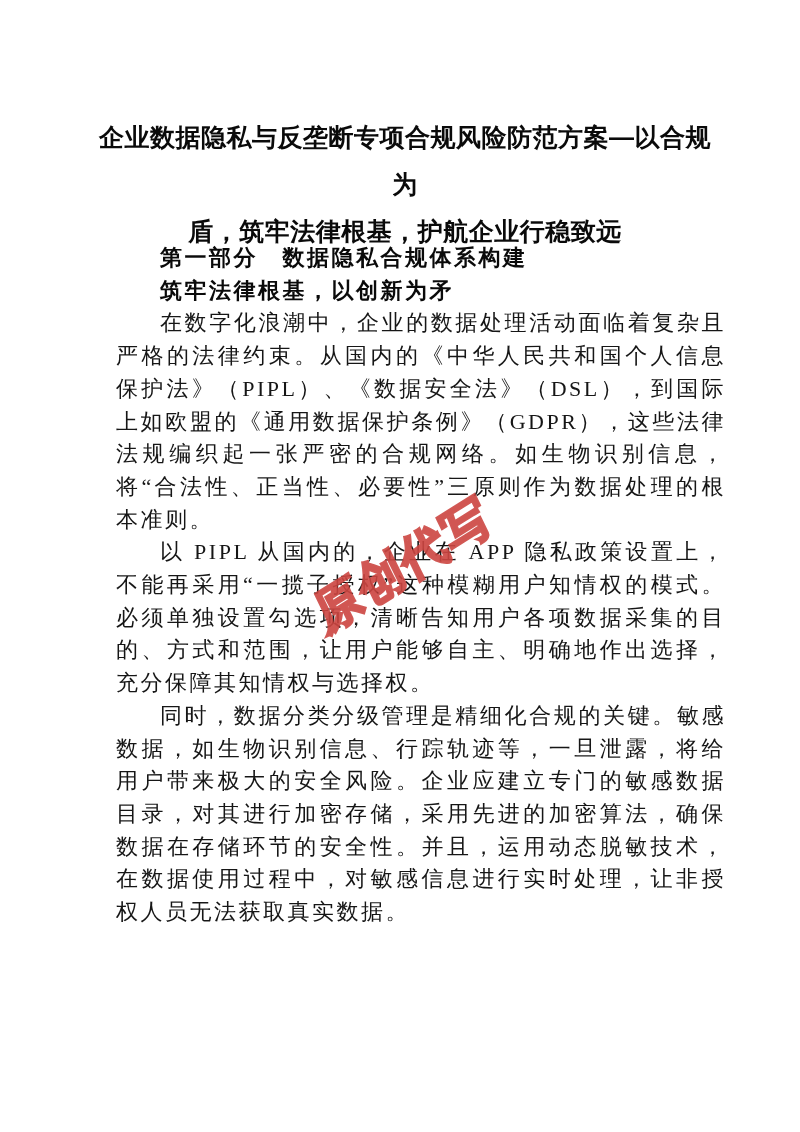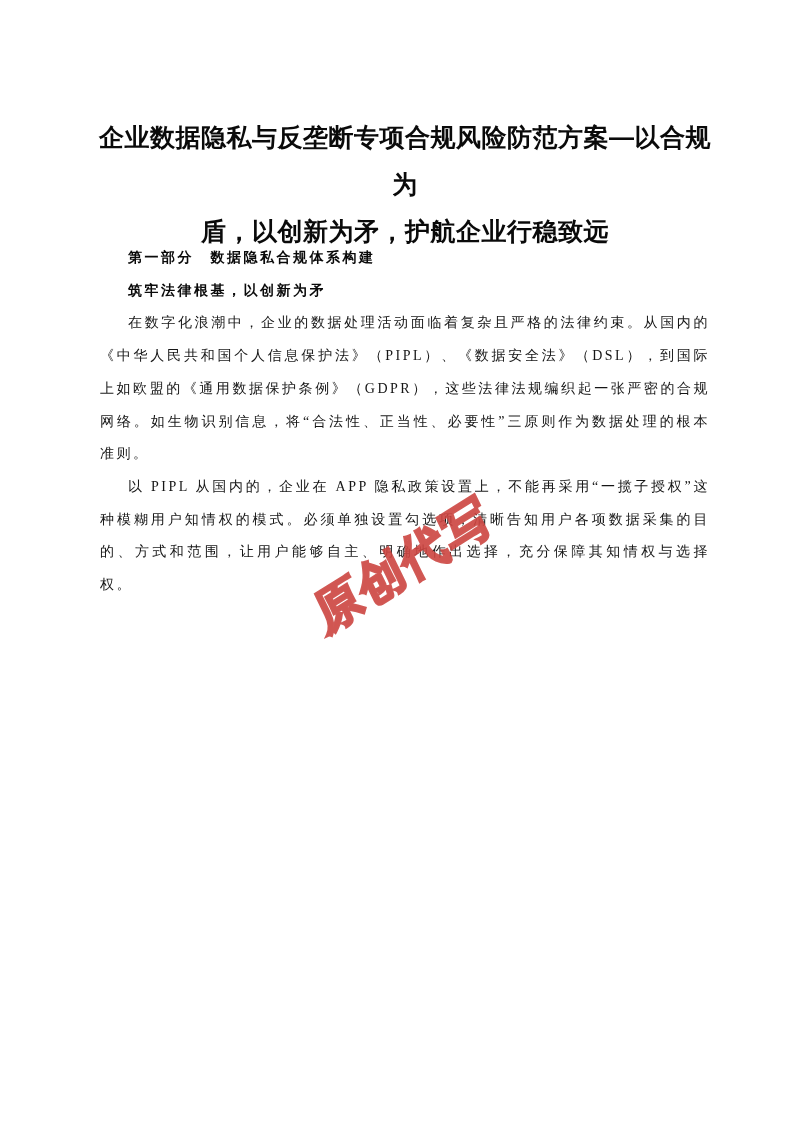--- a/index.html
+++ b/index.html
@@ -25,23 +25,23 @@
     font-family: "Liberation Sans", "DejaVu Sans", sans-serif;
     font-weight: bold;
     font-size: 25px;
     line-height: 47px;
     letter-spacing: 0.5px;
     color: #0a0a0a;
   }
   .doc-body {
     position: absolute;
     top: 242px;
-    left: 100px;
+    left: 116px;
     width: 610px;
-    font-size: 14px;
+    font-size: 22px;
     line-height: 32.7px;
     letter-spacing: 2.5px;
     text-align: justify;
     text-justify: inter-character;
     word-break: break-all;
     color: #161616;
   }
   .doc-body p {
     margin: 0;
     padding: 0;
@@ -72,25 +72,26 @@
     user-select: none;
   }
 </style>
 </head>
 <body>
 
 <div class="page">
 
   <div class="doc-title">
     <div>企业数据隐私与反垄断专项合规风险防范方案—以合规为</div>
-    <div>盾，以创新为矛，护航企业行稳致远</div>
+    <div>盾，筑牢法律根基，护航企业行稳致远</div>
   </div>
 
   <div class="doc-body">
     <p class="heading">第一部分　数据隐私合规体系构建</p>
     <p class="heading">筑牢法律根基，以创新为矛</p>
     <p>在数字化浪潮中，企业的数据处理活动面临着复杂且严格的法律约束。从国内的《中华人民共和国个人信息保护法》（PIPL）、《数据安全法》（DSL），到国际上如欧盟的《通用数据保护条例》（GDPR），这些法律法规编织起一张严密的合规网络。如生物识别信息，将“合法性、正当性、必要性”三原则作为数据处理的根本准则。</p>
     <p>以 PIPL 从国内的，企业在 APP 隐私政策设置上，不能再采用“一揽子授权”这种模糊用户知情权的模式。必须单独设置勾选项，清晰告知用户各项数据采集的目的、方式和范围，让用户能够自主、明确地作出选择，充分保障其知情权与选择权。</p>
+    <p>同时，数据分类分级管理是精细化合规的关键。敏感数据，如生物识别信息、行踪轨迹等，一旦泄露，将给用户带来极大的安全风险。企业应建立专门的敏感数据目录，对其进行加密存储，采用先进的加密算法，确保数据在存储环节的安全性。并且，运用动态脱敏技术，在数据使用过程中，对敏感信息进行实时处理，让非授权人员无法获取真实数据。</p>
   </div>
 
   <div class="watermark">原创代写</div>
 
 </div>
 
 </body></html>

